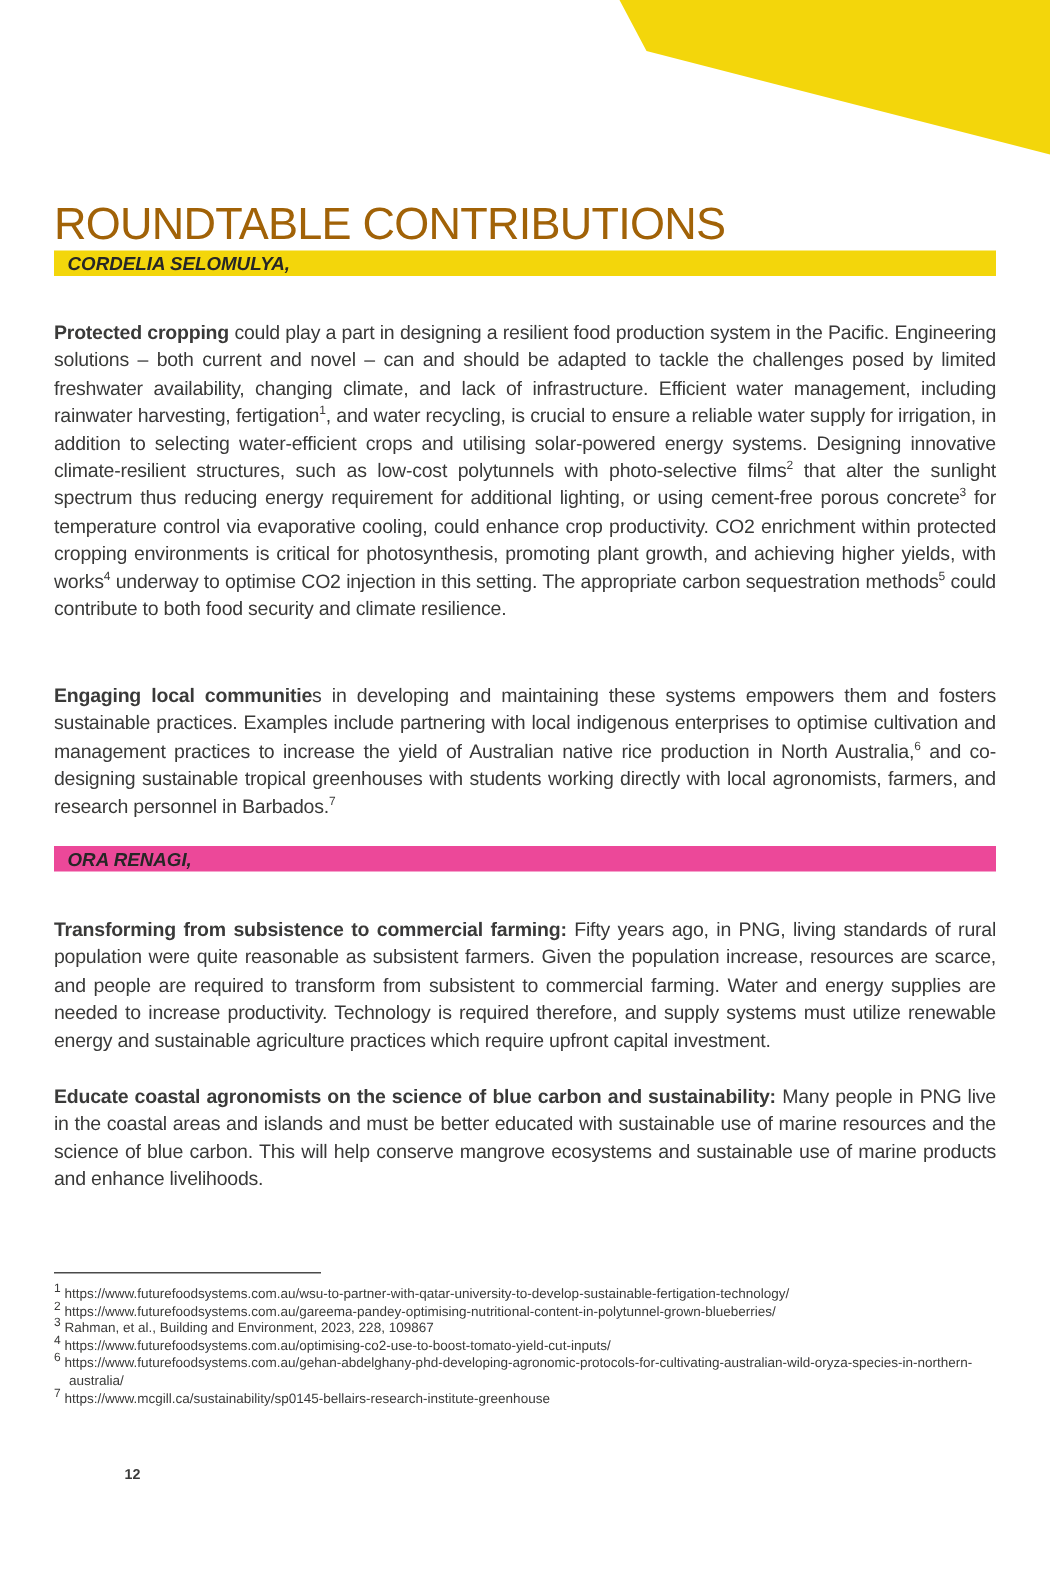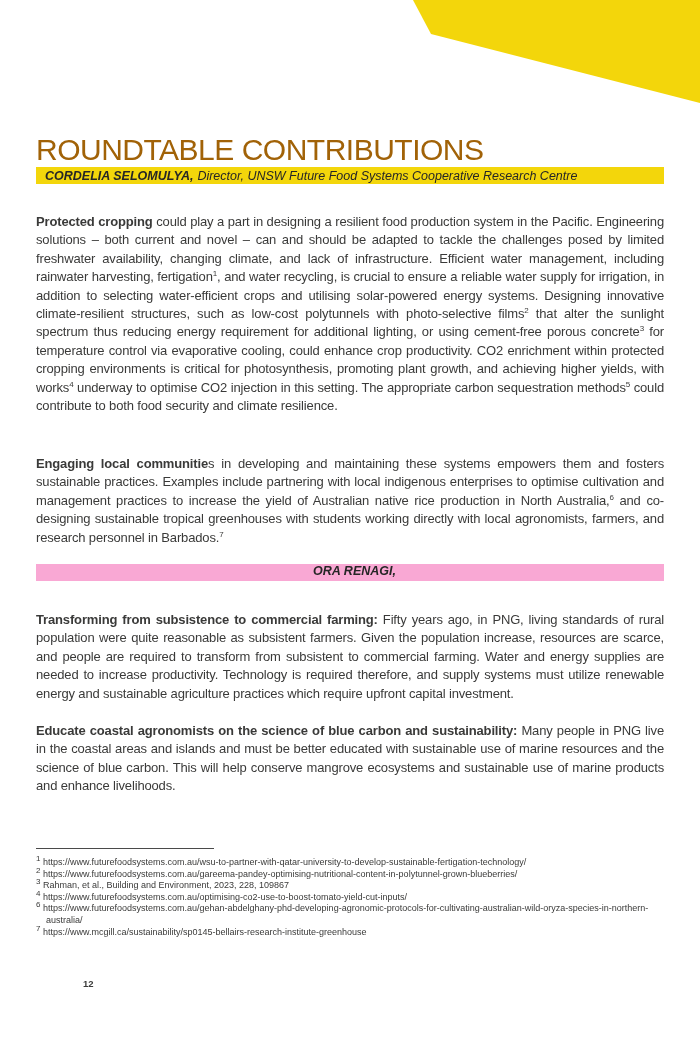--- a/index.html
+++ b/index.html
@@ -63,27 +63,26 @@
 <div class="page" style="--accent: #F3D60B; --body-text: #3A3A39;">
 
   <svg class="corner-shape" viewBox="0 0 290 105" preserveAspectRatio="none" aria-hidden="true">
     <polygon points="3,0 21,34 290,103 290,0" fill="#F3D60B"></polygon>
   </svg>
 
   <h1 class="page-title">ROUNDTABLE CONTRIBUTIONS</h1>
 
   <div class="speaker-bar bar-1" style="background: rgb(243, 214, 11);">
     <span class="speaker-name">CORDELIA SELOMULYA,</span>
-    <span class="speaker-role">Director, UNSW Future Food Systems Cooperative Research Centre</span>
   </div>
 
   <p class="body-para para-1"><b>Protected cropping</b> could play a part in designing a resilient food production system in the Pacific. Engineering solutions – both current and novel – can and should be adapted to tackle the challenges posed by limited freshwater availability, changing climate, and lack of infrastructure. Efficient water management, including rainwater harvesting, fertigation<sup>1</sup>, and water recycling, is crucial to ensure a reliable water supply for irrigation, in addition to selecting water-efficient crops and utilising solar-powered energy systems. Designing innovative climate-resilient structures, such as low-cost polytunnels with photo-selective films<sup>2</sup> that alter the sunlight spectrum thus reducing energy requirement for additional lighting, or using cement-free porous concrete<sup>3</sup> for temperature control via evaporative cooling, could enhance crop productivity. CO2 enrichment within protected cropping environments is critical for photosynthesis, promoting plant growth, and achieving higher yields, with works<sup>4</sup> underway to optimise CO2 injection in this setting. The appropriate carbon sequestration methods<sup>5</sup> could contribute to both food security and climate resilience.</p>
   <p class="body-para para-2"><b>Engaging local communitie</b>s in developing and maintaining these systems empowers them and fosters sustainable practices. Examples include partnering with local indigenous enterprises to optimise cultivation and management practices to increase the yield of Australian native rice production in North Australia,<sup>6</sup> and co-designing sustainable tropical greenhouses with students working directly with local agronomists, farmers, and research personnel in Barbados.<sup>7</sup></p>
 
-  <div class="speaker-bar bar-2" style="background: #f9a8d4; flex-direction: column;">
+  <div class="speaker-bar bar-2" style="background: #ec4899;">
     <span class="speaker-name">ORA RENAGI,</span>
   </div>
 
   <p class="body-para para-3"><b>Transforming from subsistence to commercial farming:</b> Fifty years ago, in PNG, living standards of rural population were quite reasonable as subsistent farmers. Given the population increase, resources are scarce, and people are required to transform from subsistent to commercial farming. Water and energy supplies are needed to increase productivity. Technology is required therefore, and supply systems must utilize renewable energy and sustainable agriculture practices which require upfront capital investment.</p>
   <p class="body-para para-4"><b>Educate coastal agronomists on the science of blue carbon and sustainability:</b> Many people in PNG live in the coastal areas and islands and must be better educated with sustainable use of marine resources and the science of blue carbon. This will help conserve mangrove ecosystems and sustainable use of marine products and enhance livelihoods.</p>
 
   <div class="footnote-divider"></div>
 
   <div class="footnotes">
       <div class="footnote"><sup>1</sup> https://www.futurefoodsystems.com.au/wsu-to-partner-with-qatar-university-to-develop-sustainable-fertigation-technology/</div>

